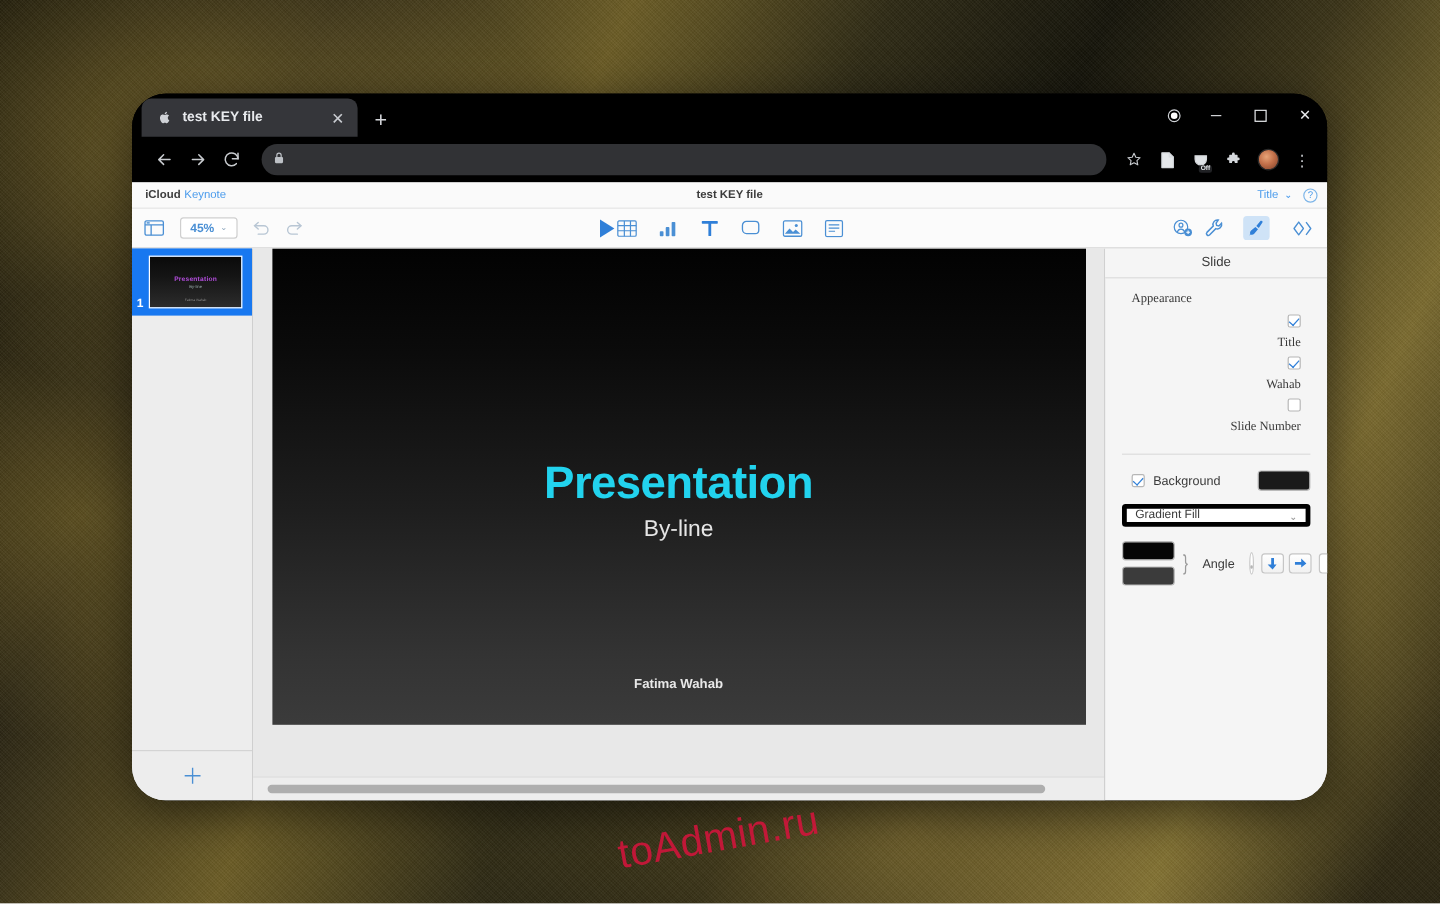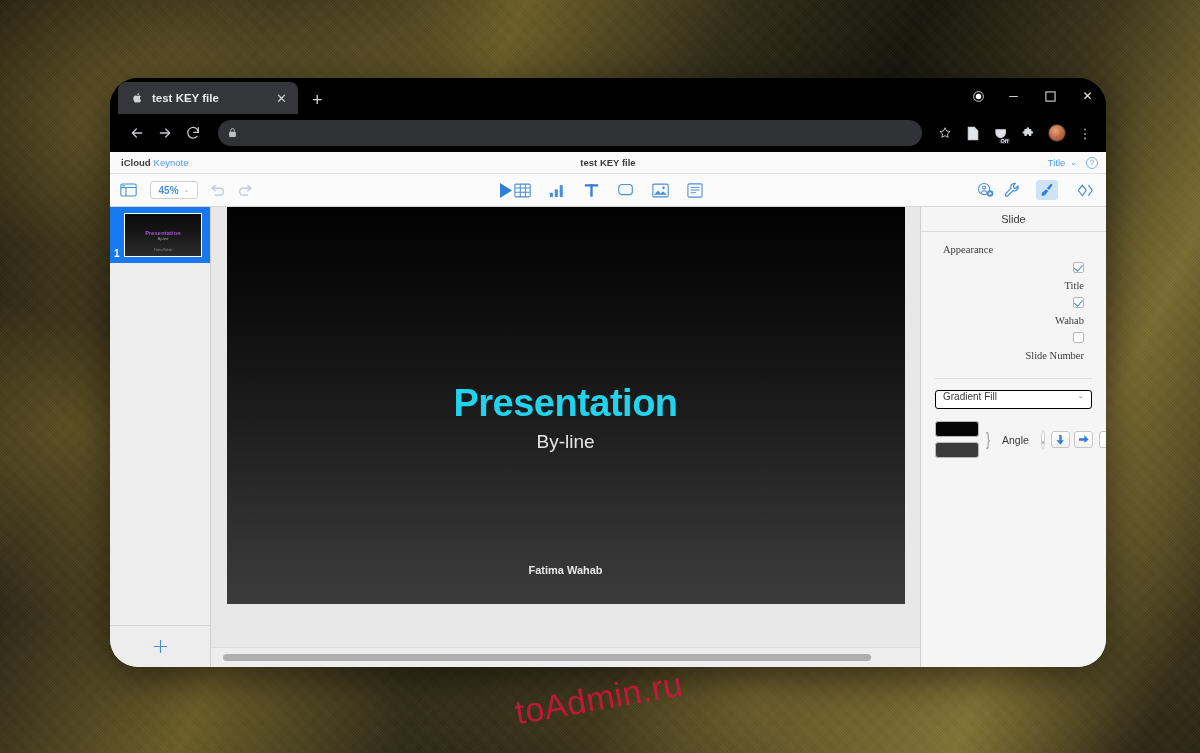--- a/index.html
+++ b/index.html
@@ -291,22 +291,22 @@
   .bg-row {
     display: flex; align-items: center; justify-content: space-between;
     padding: 13px 14px 0 22px;
   }
   .swatch-lg {
     width: 44px; height: 17px; border-radius: 3px;
     background: #1a1a1a; border: 1px solid #b9b9b9;
   }
   .select-box {
     margin: 11px 14px 0 14px;
-    height: 19px; border: 1px solid #000000; border-radius: 3px; background: #fff;
-    display: flex; align-items: flex-start; justify-content: space-between;
+    height: 19px; border: 4px solid #000000; border-radius: 3px; background: #fff;
+    display: flex; align-items: flex-end; justify-content: space-between;
     padding: 0 7px;
   }
   .select-txt { font-size: 10px; color: #3a3a3a; }
   .select-car { font-size: 8px; color: #999; }
 
   .grad-row {
     display: flex; align-items: center;
     margin: 12px 14px 0 14px; gap: 6px;
   }
   .grad-stops { display: flex; flex-direction: column; gap: 5px; }
@@ -593,20 +593,27 @@
               <span class="chk-txt">Wahab</span>
             </div>
             <div class="chk-row">
               <span class="chk"></span>
               <span class="chk-txt">Slide Number</span>
             </div>
           </div>
 
           <div class="insp-div"></div>
 
+          <div class="bg-row">
+            <span style="display:flex;align-items:center;gap:7px;">
+              <span class="chk on"></span>
+              <span class="chk-txt">Background</span>
+            </span>
+            <span class="swatch-lg"></span>
+          </div>
 
           <div class="select-box">
             <span class="select-txt">Gradient Fill</span>
             <span class="select-car">⌄</span>
           </div>
 
           <div class="grad-row">
             <span class="grad-stops">
               <span class="swatch-sm" style="background:#050505"></span>
               <span class="swatch-sm" style="background:#3b3b3b"></span>

